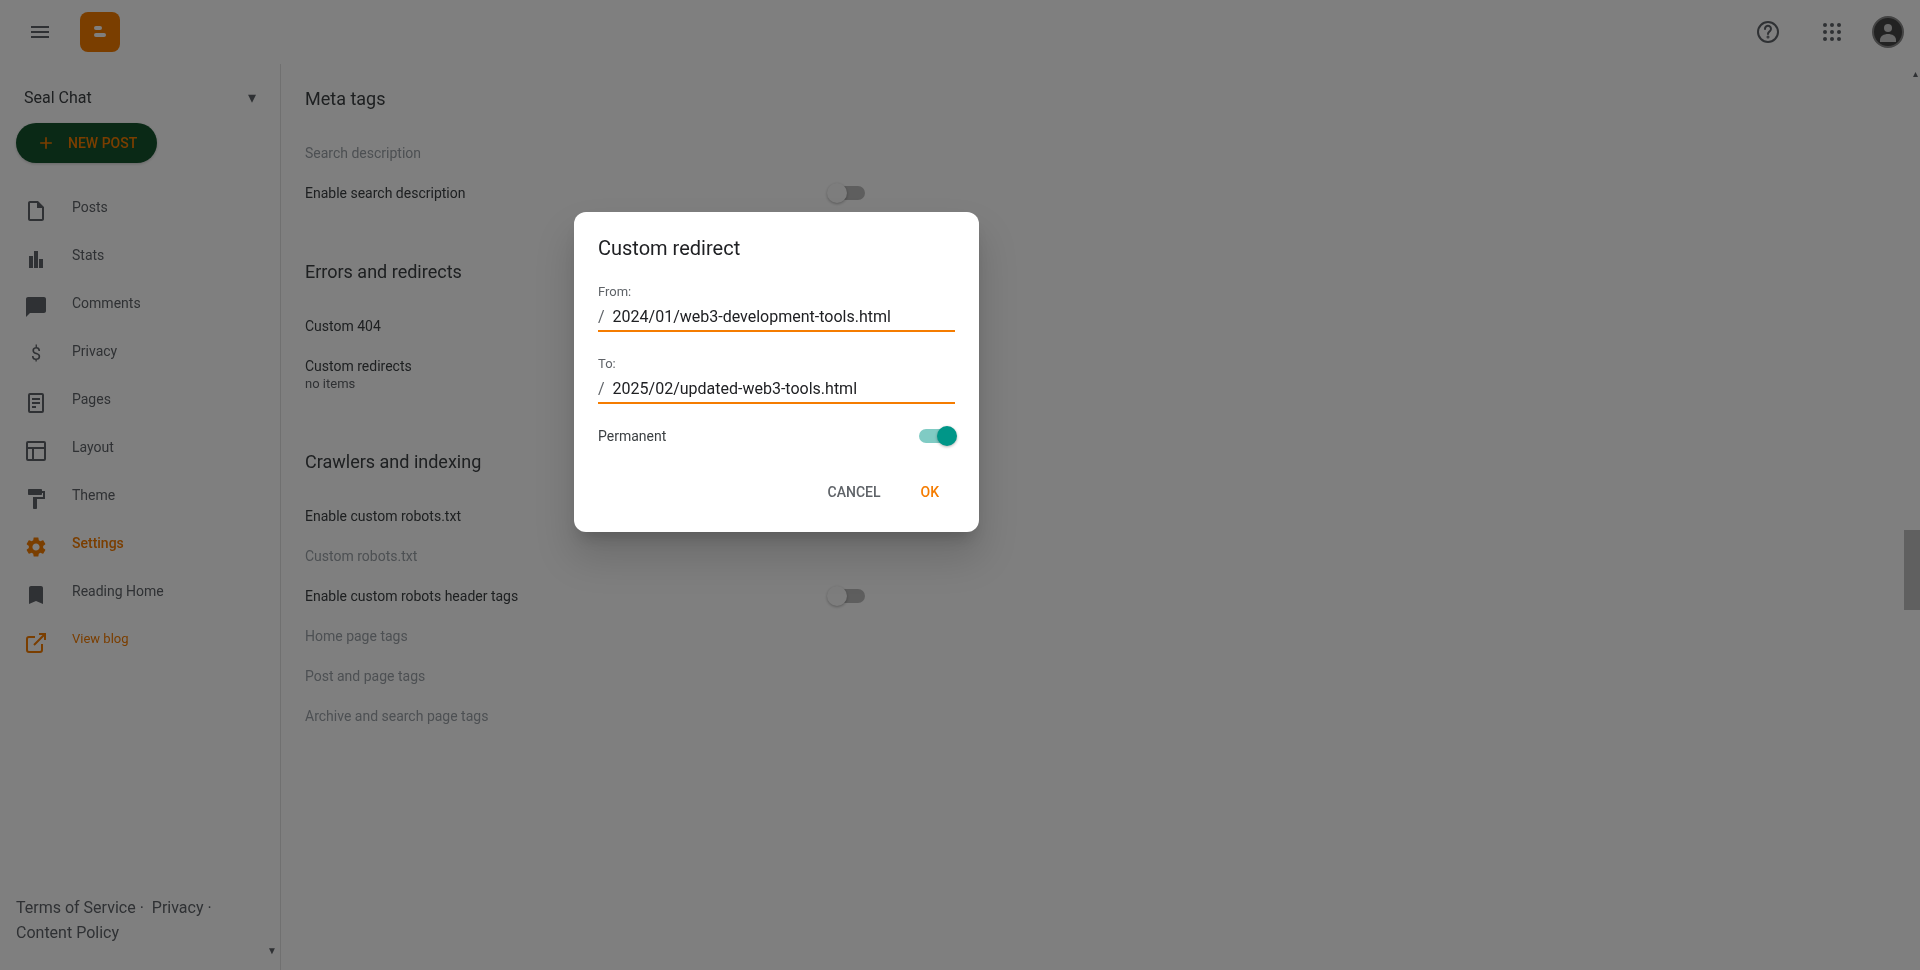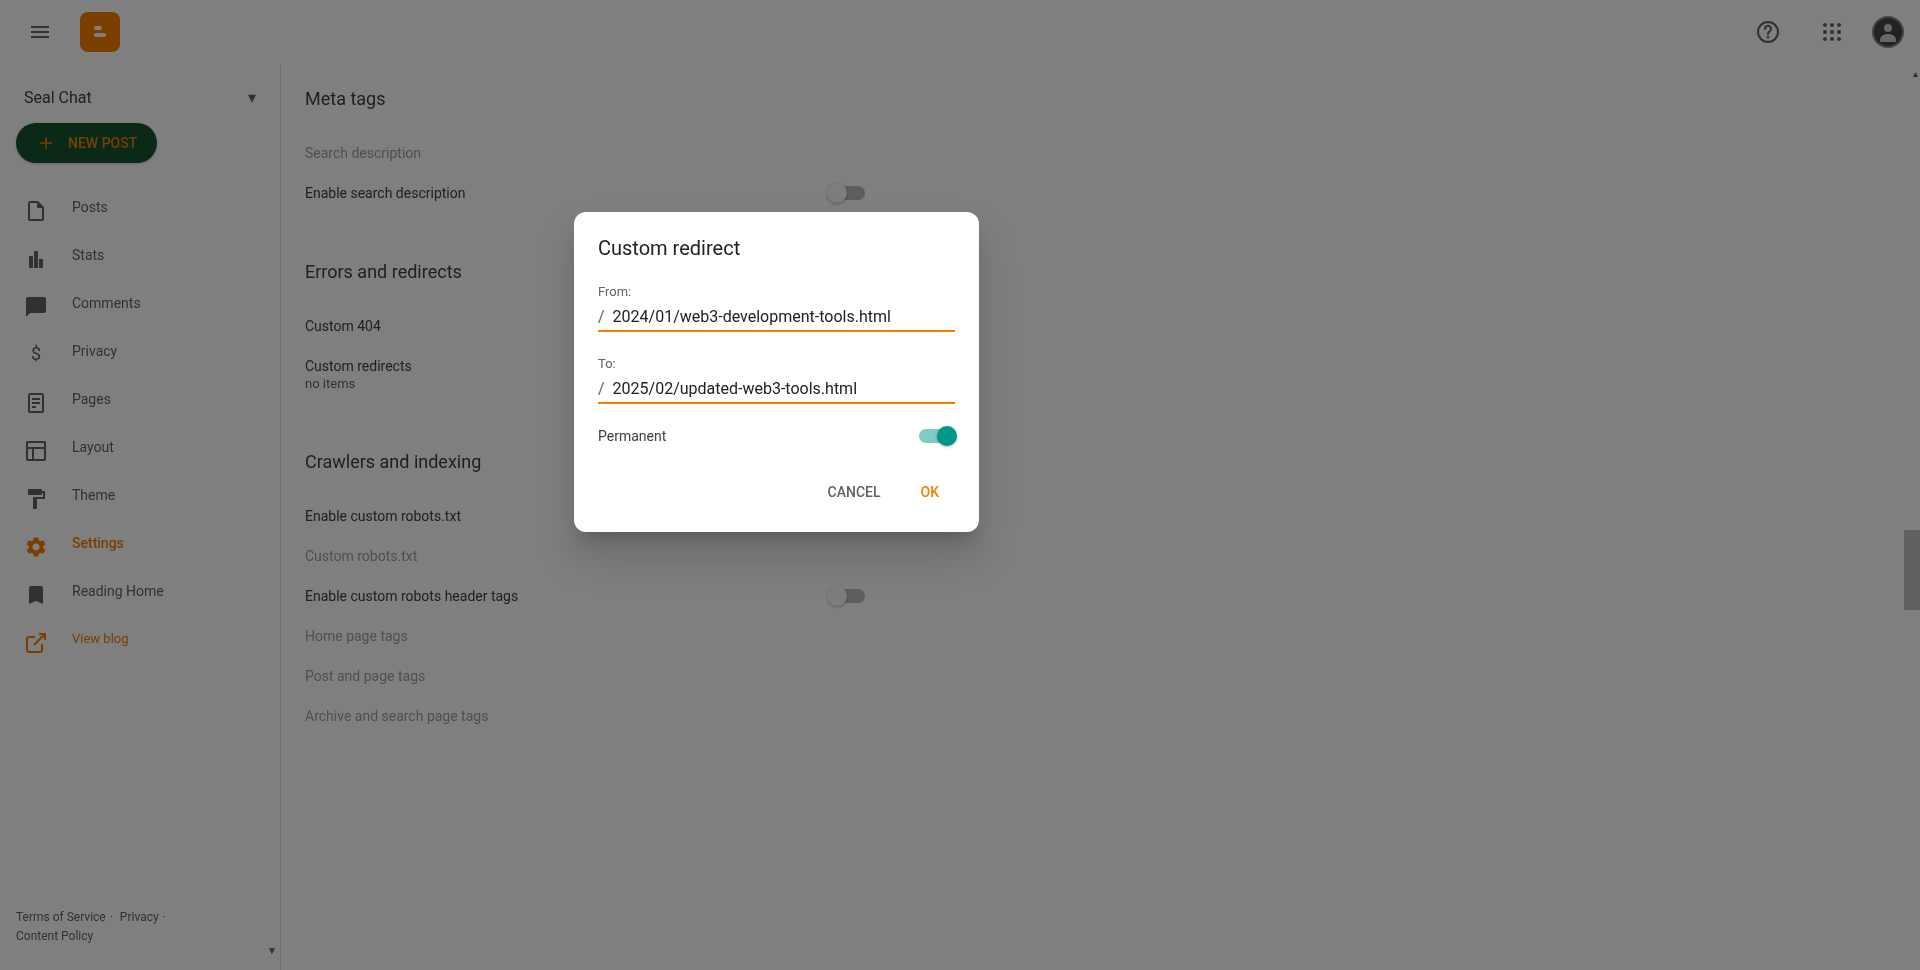--- a/index.html
+++ b/index.html
@@ -17,21 +17,21 @@
 .main { display: flex; height: calc(100% - 64px); }
 .sidebar { width: 280px; padding: 16px 0; display: flex; flex-direction: column; }
 .blog-select { padding: 8px 24px; display: flex; align-items: center; justify-content: space-between; cursor: pointer; margin-bottom: 8px; }
 .blog-name { font-size: 16px; color: #3c4043; }
 .dropdown-icon { color: #5f6368; }
 .new-post-btn { margin: 0 16px 24px; padding: 10px 20px; border-radius: 24px; background: #14532d; box-shadow: 0 1px 3px rgba(0,0,0,0.2); display: inline-flex; align-items: center; gap: 12px; color: #f57c00; font-weight: 500; font-size: 14px; cursor: pointer; width: fit-content; }
 .nav-item { padding: 12px 24px; display: flex; gap: 24px; cursor: pointer; color: #5f6368; font-size: 14px; border-radius: 0 24px 24px 0; margin-right: 8px; }
 .nav-item.active { color: #f57c00; font-weight: 500; }
 .nav-item svg { width: 24px; height: 24px; flex-shrink: 0; }
 .nav-spacer { flex: 1; }
-.footer-links { padding: 8px 16px; font-size: 12px; color: #5f6368; line-height: 1.6; }
+.footer-links { padding: 8px 16px; font-size: 16px; color: #5f6368; line-height: 1.6; }
 .footer-links span { cursor: pointer; }
 .footer-links .dot { margin: 0 4px; }
 .lang-select { position: absolute; bottom: 8px; left: 260px; width: 24px; height: 24px; display: flex; align-items: center; justify-content: center; }
 
 .content { flex: 1; background: #fff; overflow-y: auto; padding: 0 0 0 24px; border-left: 1px solid #e0e0e0; }
 .content-inner { max-width: 560px; padding-top: 24px; }
 .section-title { font-size: 18px; font-weight: 400; color: #3c4043; margin-bottom: 24px; }
 .setting-row { display: flex; align-items: center; justify-content: space-between; padding: 12px 0; }
 .setting-label { font-size: 14px; color: #3c4043; }
 .setting-label.disabled { color: #9aa0a6; }

